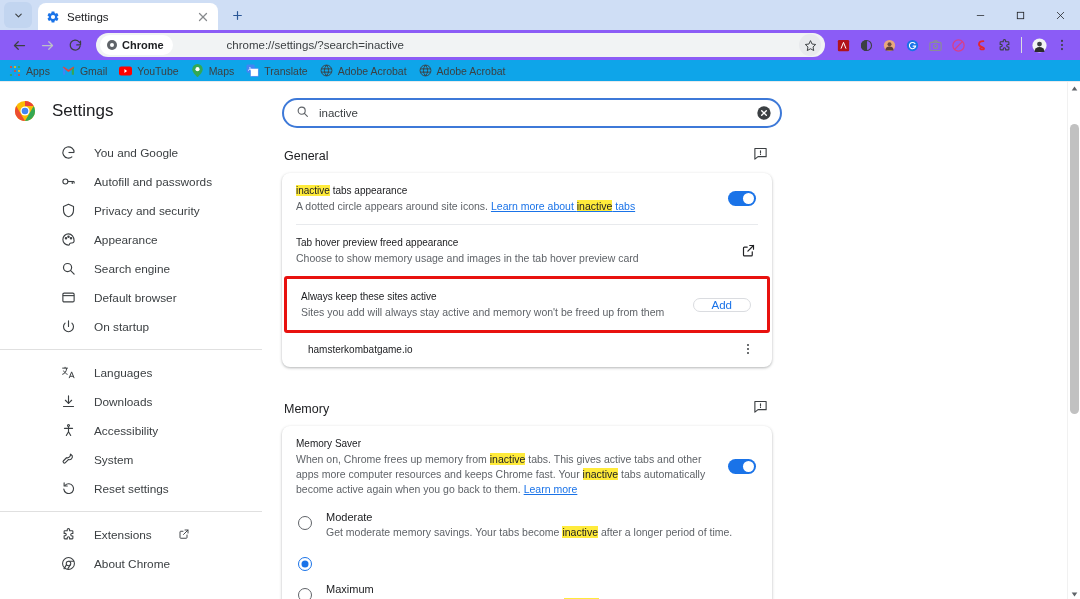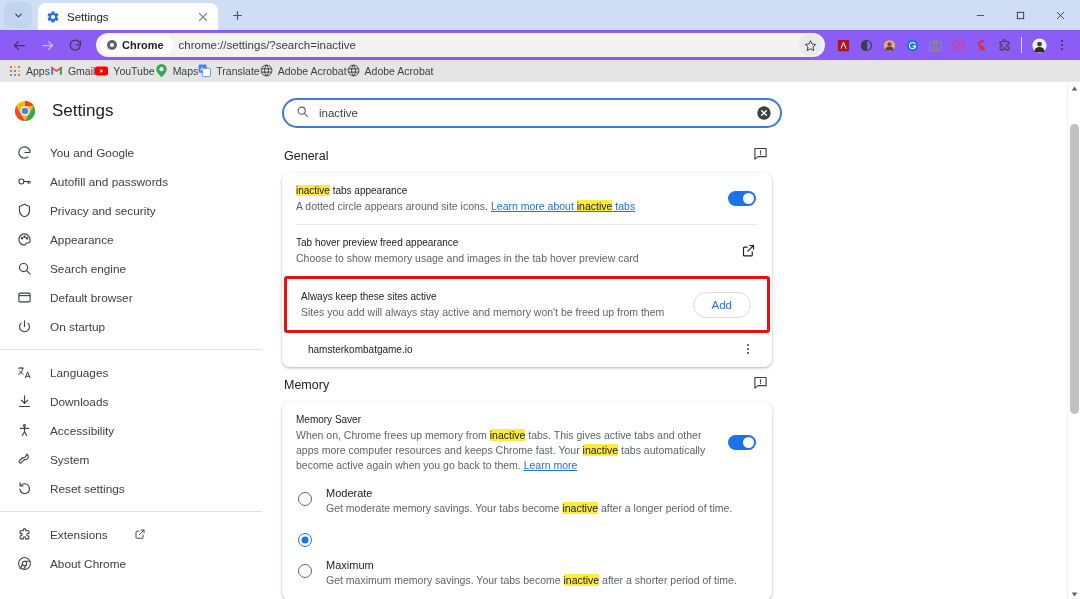--- a/index.html
+++ b/index.html
@@ -47,46 +47,46 @@
   .omnibox {
     flex: 1; height: 24px; background: #f1f3f4; border-radius: 13px;
     display: flex; align-items: center; padding: 0 4px 0 4px;
     margin: 0 6px; gap: 6px; position: relative;
   }
   .chip {
     display: flex; align-items: center; gap: 4px; background: #ffffff;
     border-radius: 12px; height: 20px; padding: 0 9px 0 6px;
     font-size: 11px; color: #202124; font-weight: bold;
   }
-  .omni-url { font-size: 11.5px; color: #3c4043; flex: 1; white-space: nowrap; overflow: hidden; }
+  .omni-url { font-size: 11.5px; color: #3c4043; flex: 1; white-space: nowrap; overflow: hidden; margin-left: 48px; }
   .star { width: 22px; height: 22px; display: flex; align-items: center; justify-content: center; border-radius: 50%; background: #e8eaed; }
   .tb-icons { display: flex; align-items: center; gap: 3px; padding-right: 2px; }
   .tb-ico { width: 20px; height: 20px; display: flex; align-items: center; justify-content: center; }
   .tb-sep { width: 1px; height: 16px; background: #dadce0; margin: 0 4px; }
 
   
   .bookmarks {
-    height: 22px; background: #e5e5e5; display: flex; align-items: center;
-    padding: 0 8px; border-bottom: 1px solid #e8eaed;
+    height: 22px; background: #0ea5e9; display: flex; align-items: center;
+    padding: 0 8px; gap: 12px; border-bottom: 1px solid #e8eaed;
   }
   .bm { display: flex; align-items: center; gap: 5px; font-size: 10.5px; color: #3c4043; white-space: nowrap; }
   .bm-ico { width: 13px; height: 13px; display: flex; align-items: center; justify-content: center; }
 
   
   .page { height: 519px; background: #ffffff; display: flex; position: relative; overflow: hidden; }
 
   
   .sidebar { width: 278px; flex: 0 0 278px; padding-top: 10px; background: #fff; }
   .brand { display: flex; align-items: center; gap: 16px; padding: 8px 0 16px 14px; }
   .brand-logo { width: 22px; height: 22px; }
   .brand-title { font-size: 17px; color: #202124; }
   .nav-item {
     display: flex; align-items: center; gap: 18px;
     height: 29px; padding-left: 16px; font-size: 11.8px; color: #3c4043;
-    border-radius: 0 14px 14px 0; cursor: pointer;
+    border-radius: 0 14px 14px 0; cursor: pointer; margin-left: 44px;
   }
   .nav-ico { width: 16px; height: 16px; flex: 0 0 16px; display: flex; align-items: center; justify-content: center; }
   .nav-sep { height: 1px; background: #e0e0e0; margin: 8px 16px 8px 0; }
   .ext-ico { margin-left: 8px; width: 13px; height: 13px; }
 
   
   .content { flex: 1; overflow: hidden; padding-top: 4px; position: relative; }
   .search-wrap { padding: 12px 0 0 0; }
   .searchbox {
     width: 500px; height: 30px; margin-left: 4px;
@@ -122,21 +122,21 @@
 
   .toggle {
     width: 28px; height: 15px; border-radius: 8px; background: #1a73e8;
     position: relative; flex: 0 0 28px;
   }
   .toggle .knob {
     position: absolute; right: 2px; top: 2px;
     width: 11px; height: 11px; border-radius: 50%; background: #fff;
   }
   .btn-add {
-    border: 1px solid #dadce0; border-radius: 14px; height: 26px;
+    border: 1px solid #dadce0; border-radius: 14px; height: 14px;
     padding: 0 18px; color: #1a73e8; font-size: 11.5px;
     background: #fff; display: flex; align-items: center; cursor: pointer;
     font-family: "Liberation Sans", sans-serif;
   }
   .kebab { width: 16px; height: 16px; display: flex; align-items: center; justify-content: center; }
   .ext-link { width: 15px; height: 15px; }
 
   .highlight-box {
     border: 3px solid #e8110f; border-radius: 3px; margin: 0 2px;
   }
@@ -635,21 +635,21 @@
         <span class="kebab">
           <svg width="14" height="14" viewBox="0 0 24 24" fill="#3c4043">
               <circle cx="12" cy="5" r="1.7"></circle>
               <circle cx="12" cy="12" r="1.7"></circle>
               <circle cx="12" cy="19" r="1.7"></circle>
             </svg>
         </span>
       </div>
     </div>
 
-    <div class="sec-head" style="margin-top:8px;align-items:center;">
+    <div class="sec-head" style="margin-top:32px;align-items:center;">
       <span class="sec-title">Memory</span>
       <span>
         <svg width="15" height="15" viewBox="0 0 24 24" fill="none" stroke="#3c4043" stroke-width="1.8" stroke-linejoin="round">
             <path d="M3 4h18v13H8l-5 4z"></path>
             <line x1="12" y1="7.5" x2="12" y2="11" stroke-linecap="round"></line>
             <circle cx="12" cy="13.4" r=".9" fill="#3c4043" stroke="none"></circle>
           </svg>
       </span>
     </div>
 

